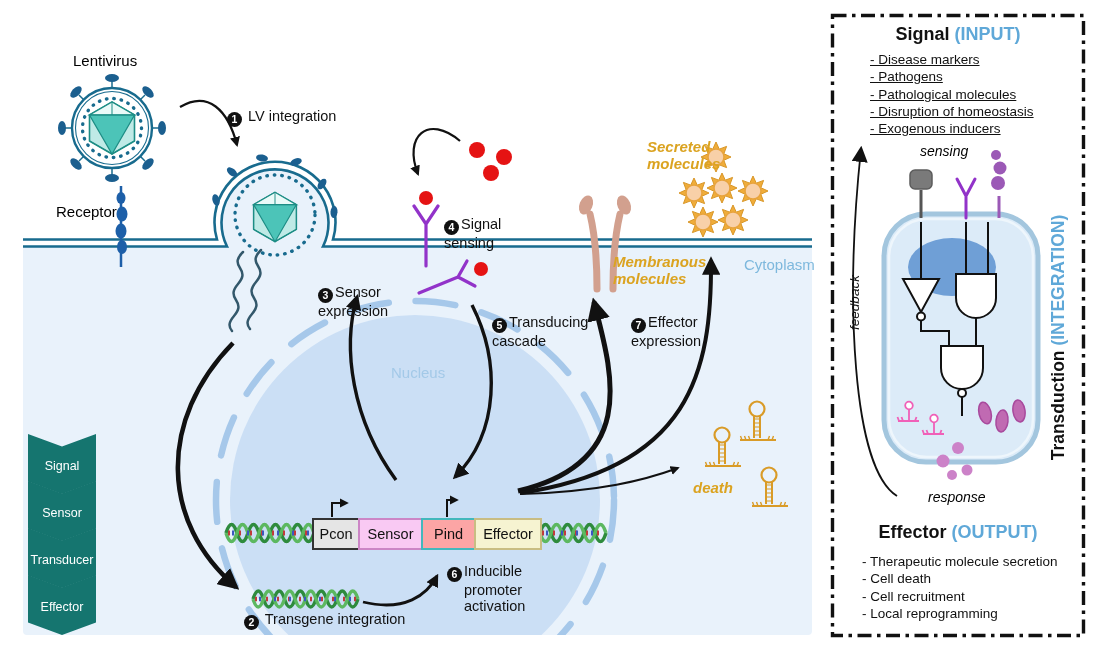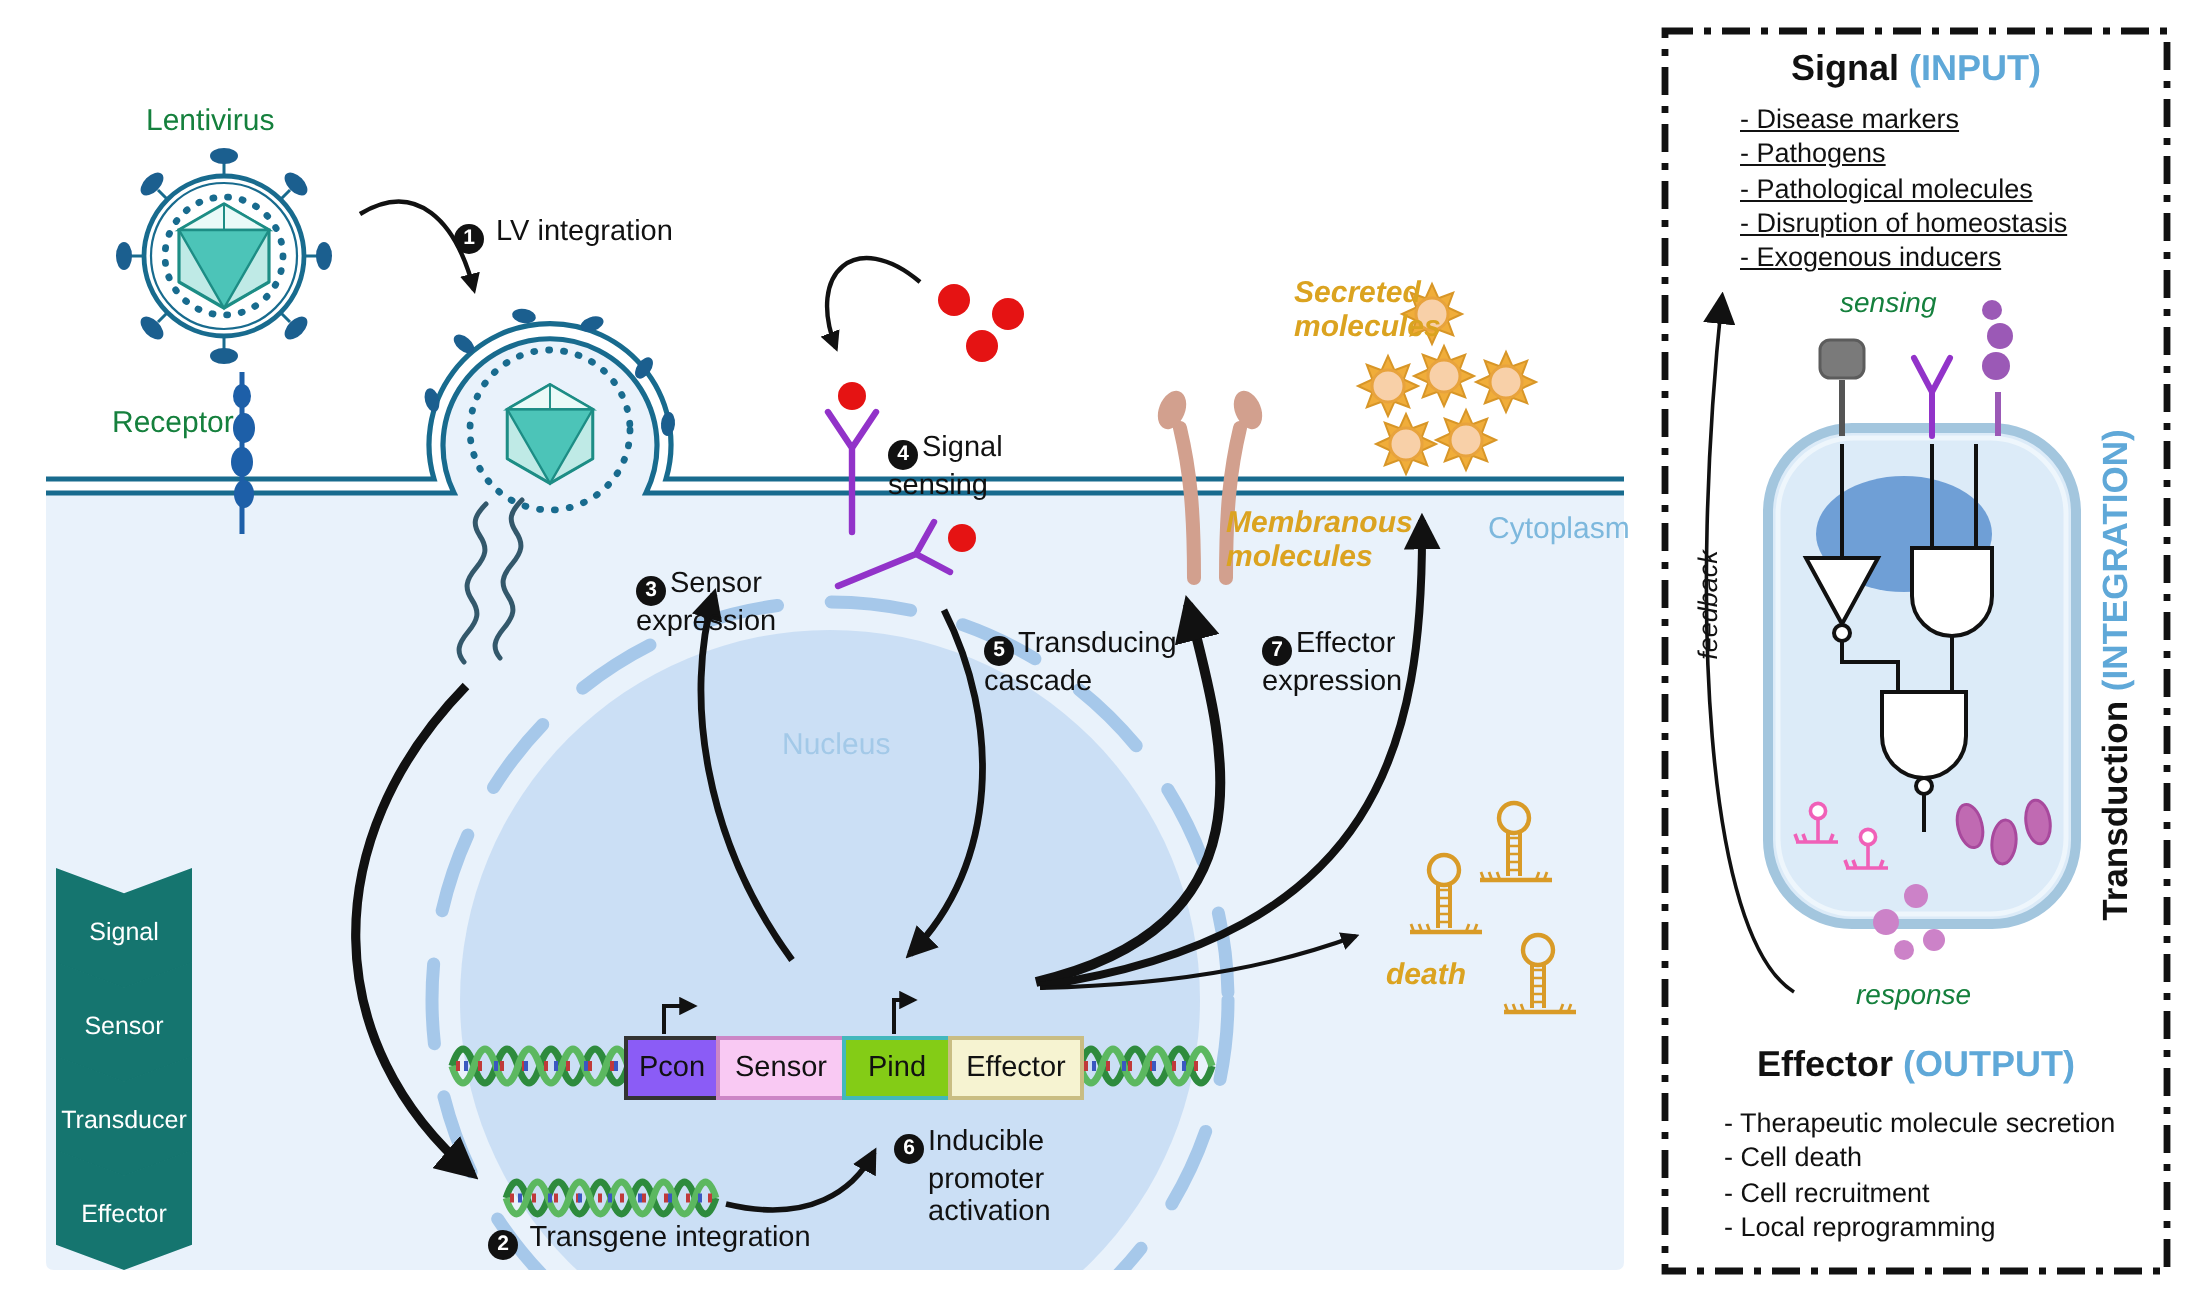--- a/index.html
+++ b/index.html
@@ -1,19 +1,19 @@
 <!DOCTYPE html>
 <html><head>
 <meta charset="utf-8">
 <style>
   html,body{margin:0;padding:0;background:#ffffff;}
   .stage{position:relative;width:1100px;height:652px;background:#ffffff;overflow:hidden;
          font-family:"Liberation Sans",sans-serif;color:#111;}
   .art{position:absolute;left:0;top:0;}
-  .lbl{position:absolute;font-size:15px;line-height:17px;color:#15803d;white-space:nowrap;}
+  .lbl{position:absolute;font-size:15px;line-height:17px;color:#000000;white-space:nowrap;}
   .it{font-style:italic;}
   .orange{color:#dba320;font-weight:700;font-style:italic;}
   .ltblue{color:#8fbfe2;}
   .step{position:absolute;font-size:14.5px;line-height:16.5px;color:#111;white-space:nowrap;}
   .badge{display:inline-flex;width:15px;height:15px;border-radius:50%;background:#111;color:#fff;
          font-size:10.5px;font-weight:700;align-items:center;justify-content:center;
          margin-right:2px;vertical-align:-2px;}
   .ind{padding-left:17px;}
   .gbox{position:absolute;height:28px;border:2px solid;display:flex;align-items:center;
         justify-content:center;font-size:14.5px;color:#111;}
@@ -300,23 +300,23 @@
 <div class="step" style="left:244px;top:611px;">
   <span class="badge">2</span>
   <span>Transgene integration</span>
 </div>
 <div class="step" style="left:447px;top:563px;">
   <div><span class="badge">6</span><span>Inducible</span></div>
   <div class="ind">promoter</div>
   <div class="ind">activation</div>
 </div>
 
-<div class="gbox" style="left:312px;top:518px;width:44px;background:#8b5cf6;border-color:#333;">Pcon</div>
+<div class="gbox" style="left:312px;top:518px;width:44px;background:#e5e5e5;border-color:#333;">Pcon</div>
 <div class="gbox" style="left:358px;top:518px;width:61px;background:#f9c9f3;border-color:#cc86c6;">Sensor</div>
-<div class="gbox" style="left:421px;top:518px;width:51px;background:#84cc16;border-color:#43b8bc;">Pind</div>
+<div class="gbox" style="left:421px;top:518px;width:51px;background:#fca5a5;border-color:#43b8bc;">Pind</div>
 <div class="gbox" style="left:474px;top:518px;width:64px;background:#f6f3d1;border-color:#c9bd83;">Effector</div>
 
 <div class="chevwrap">
   <div class="chev" style="top:0px;">Signal</div>
   <div class="chev" style="top:47px;">Sensor</div>
   <div class="chev" style="top:94px;">Transducer</div>
   <div class="chev" style="top:141px;">Effector</div>
 </div>
 
 <div class="ptitle" style="top:24px;">

